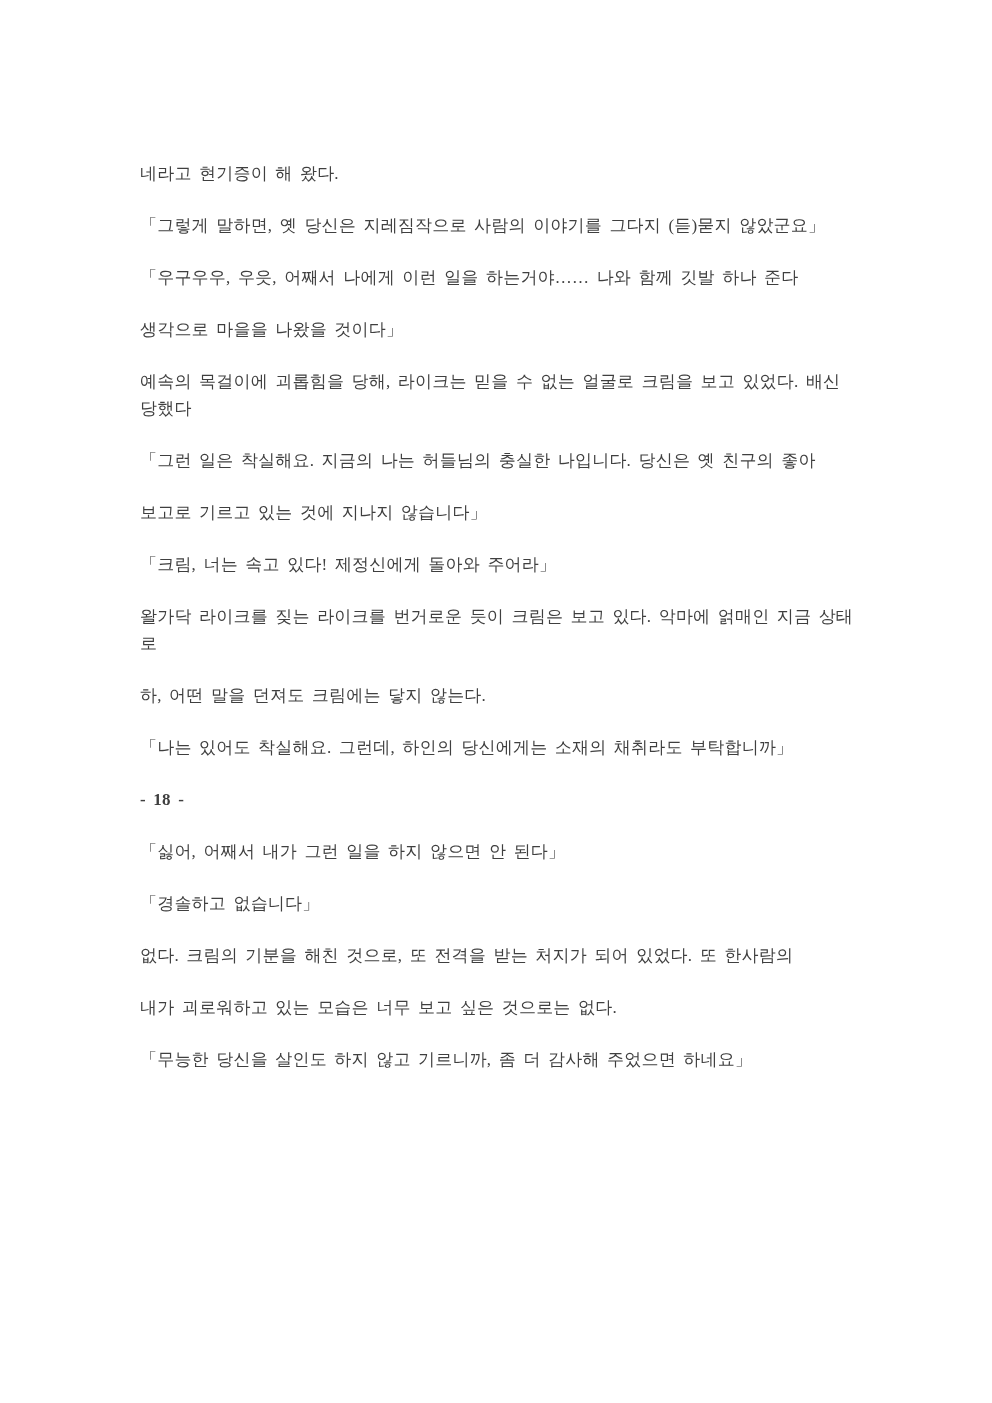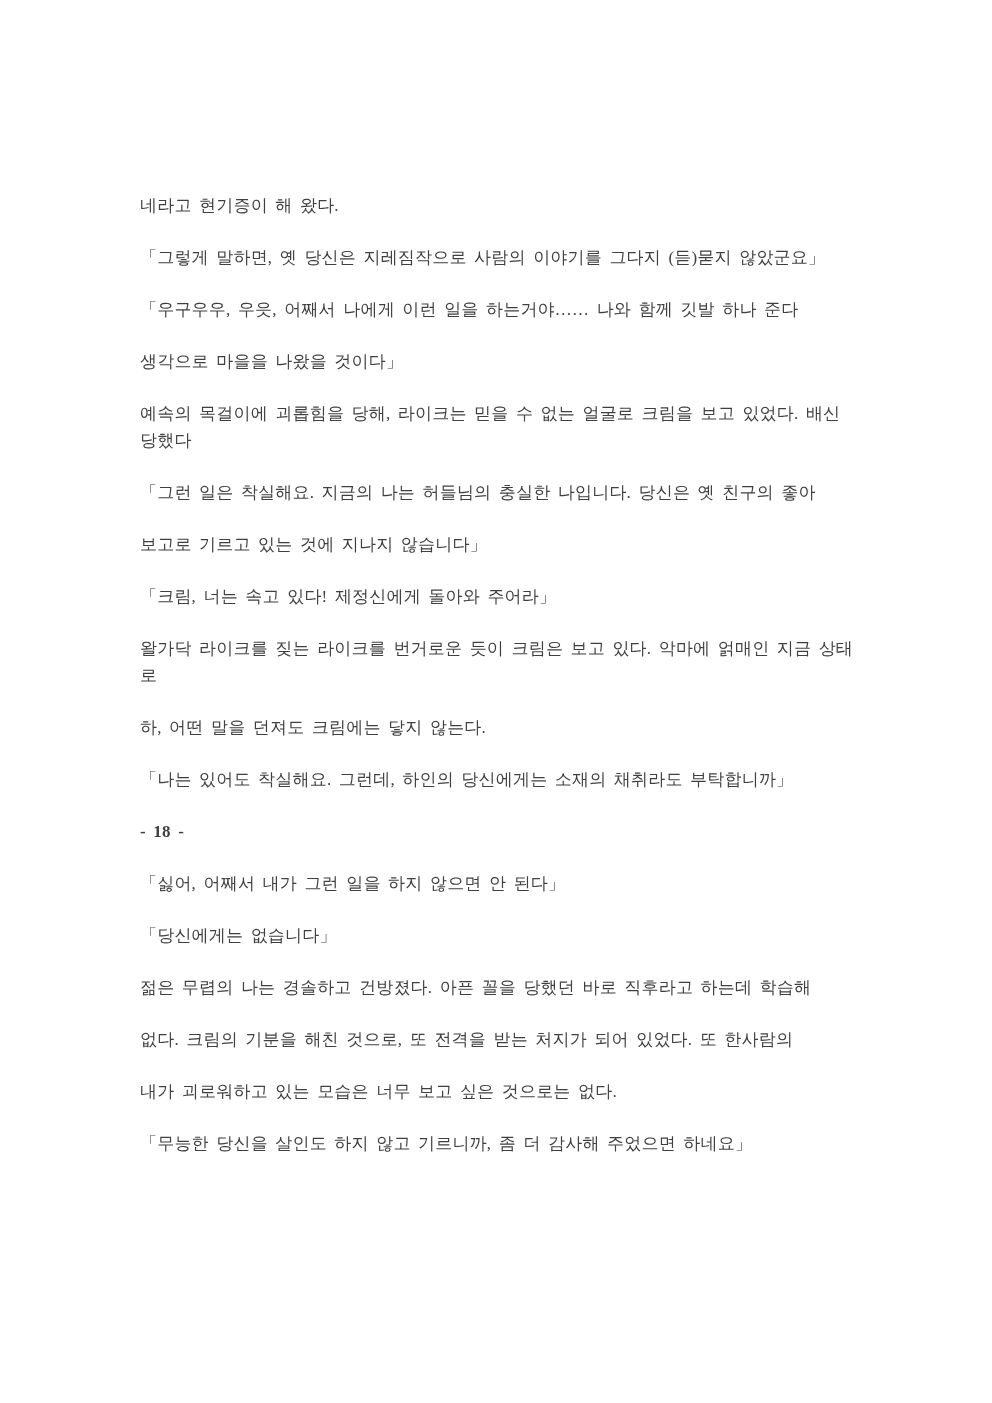--- a/index.html
+++ b/index.html
@@ -22,21 +22,20 @@
     width: 714px;
     padding-top: 160px;
     color: #3f3f3f;
     font-size: 17px;
     line-height: 27px;
     letter-spacing: 0.2px;
     word-spacing: 3px;
     text-align: left;
     word-break: normal;
     overflow-wrap: break-word;
-    margin-top: 32px;
   }
   .para {
     margin: 0 0 25px 0;
     padding: 0;
     white-space: normal;
   }
   
   .para.pgnum {
     margin-top: 13px;
     font-weight: bold;
@@ -53,19 +52,18 @@
     <p class="para">생각으로 마을을 나왔을 것이다」</p>
     <p class="para">예속의 목걸이에 괴롭힘을 당해, 라이크는 믿을 수 없는 얼굴로 크림을 보고 있었다. 배신당했다</p>
     <p class="para">「그런 일은 착실해요. 지금의 나는 허들님의 충실한 나입니다. 당신은 옛 친구의 좋아</p>
     <p class="para">보고로 기르고 있는 것에 지나지 않습니다」</p>
     <p class="para">「크림, 너는 속고 있다! 제정신에게 돌아와 주어라」</p>
     <p class="para">왈가닥 라이크를 짖는 라이크를 번거로운 듯이 크림은 보고 있다. 악마에 얽매인 지금 상태로</p>
     <p class="para">하, 어떤 말을 던져도 크림에는 닿지 않는다.</p>
     <p class="para">「나는 있어도 착실해요. 그런데, 하인의 당신에게는 소재의 채취라도 부탁합니까」</p>
     <p class="para pgnum">- 18 -</p>
     <p class="para">「싫어, 어째서 내가 그런 일을 하지 않으면 안 된다」</p>
-    <p class="para">「당신에게는 없습니다」</p>
-    <p class="para">젊은 무렵의 나는 경솔하고 건방졌다. 아픈 꼴을 당했던 바로 직후라고 하는데 학습해</p>
+    <p class="para">「경솔하고 없습니다」</p>
     <p class="para">없다. 크림의 기분을 해친 것으로, 또 전격을 받는 처지가 되어 있었다. 또 한사람의</p>
     <p class="para">내가 괴로워하고 있는 모습은 너무 보고 싶은 것으로는 없다.</p>
     <p class="para">「무능한 당신을 살인도 하지 않고 기르니까, 좀 더 감사해 주었으면 하네요」</p>
   </div>
 </div>
 
 </body></html>

